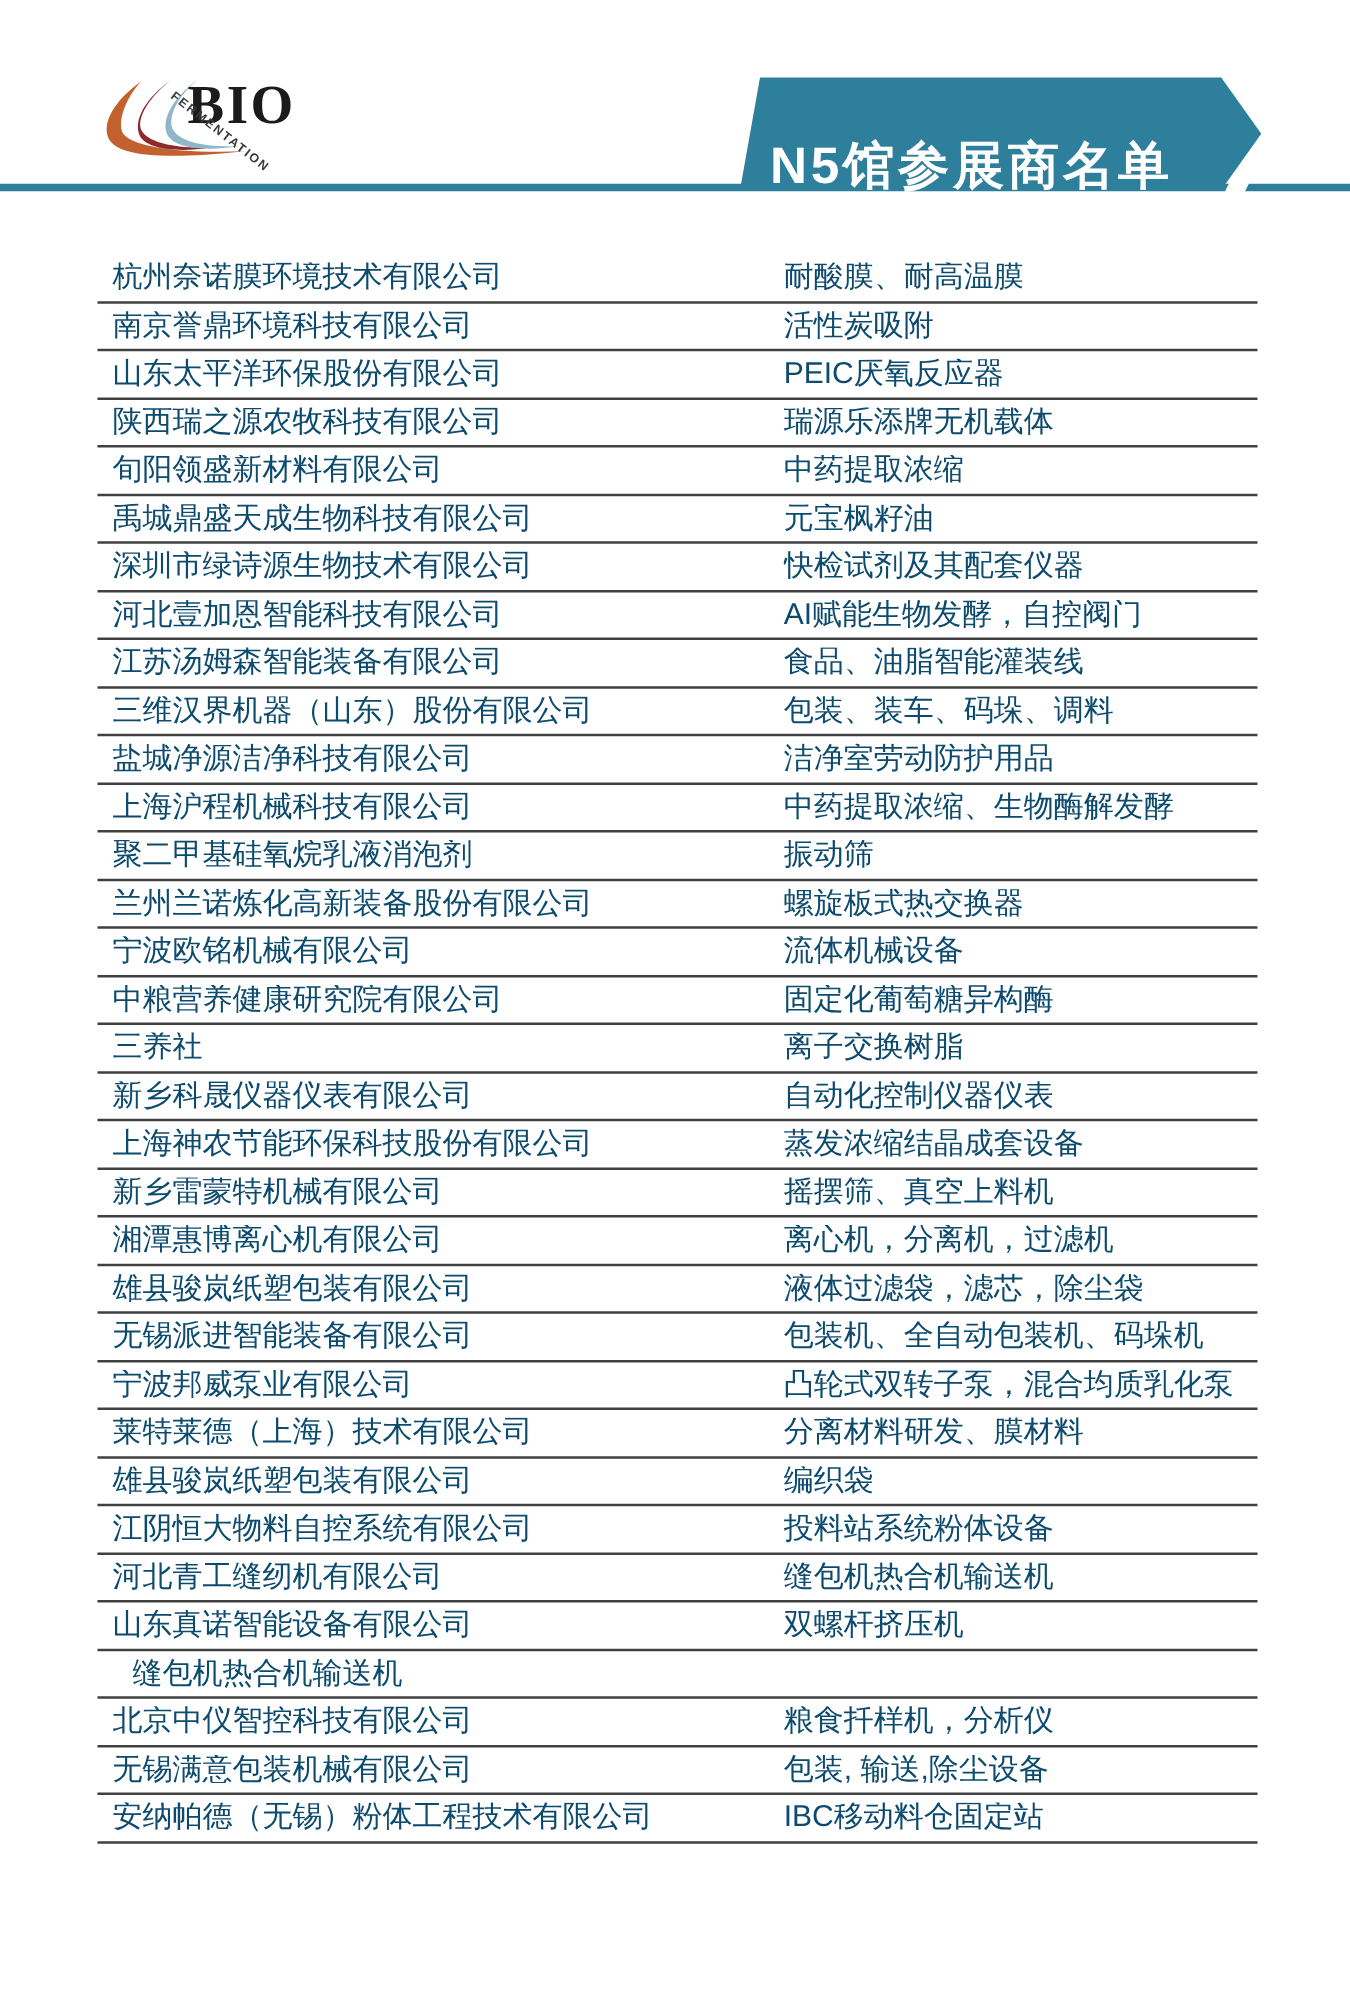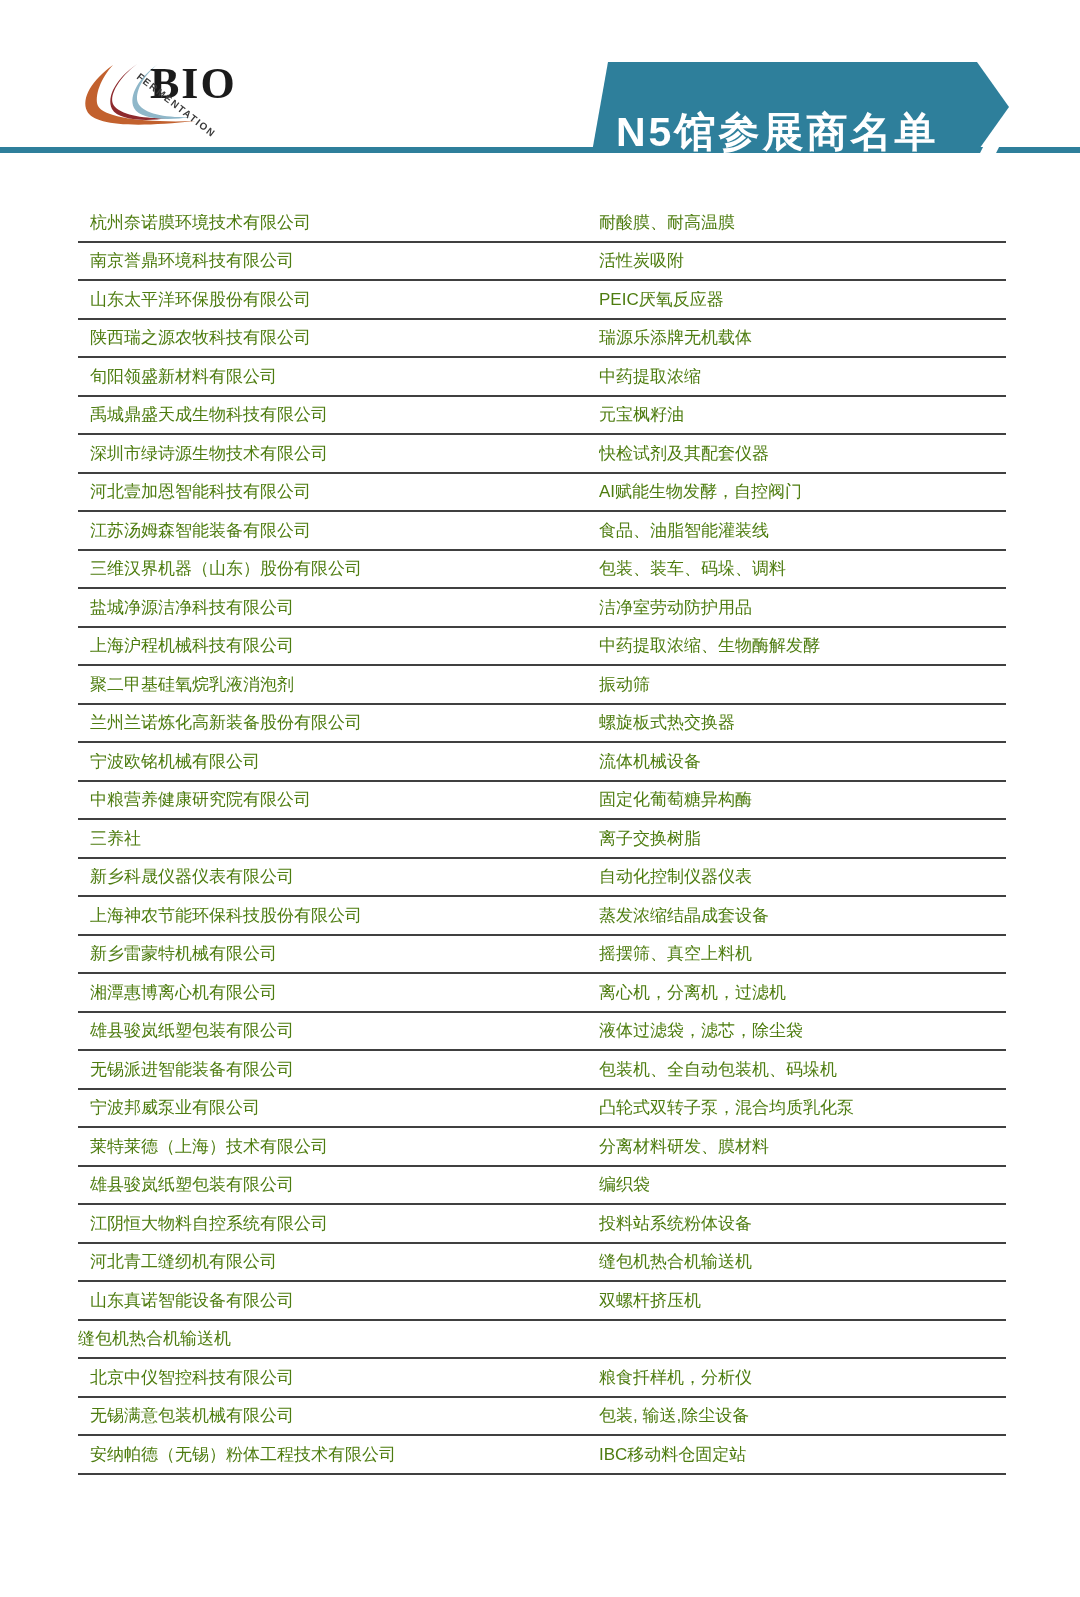--- a/index.html
+++ b/index.html
@@ -22,33 +22,33 @@
     margin-top:28px;
   }
   .exhibitor-table{
     position:absolute;left:78px;top:204px;width:928px;
   }
   .row{
     display:flex;align-items:center;
     height:38.5px;
     border-bottom:2px solid #404040;
     box-sizing:border-box;
-    font-size:17px;
-    color:#4d7c0f;
+    font-size:24px;
+    color:#0c4a6e;
     line-height:1;
   }
   .cell-company{
     width:521px;flex:0 0 521px;
     padding-left:12px;
     box-sizing:border-box;
     white-space:nowrap;overflow:hidden;
   }
   .cell-product{
     flex:1;
-    white-space:nowrap;overflow:hidden;
+    white-space:nowrap;overflow:hidden;margin-left:28px;
   }
 </style>
 </head>
 <body>
 
 <div class="header">
 
   <svg class="header-svg" width="1080" height="204" viewBox="0 0 1080 204">
 
     <rect x="0" y="147" width="1080" height="6" fill="#2e7f9b"></rect>

